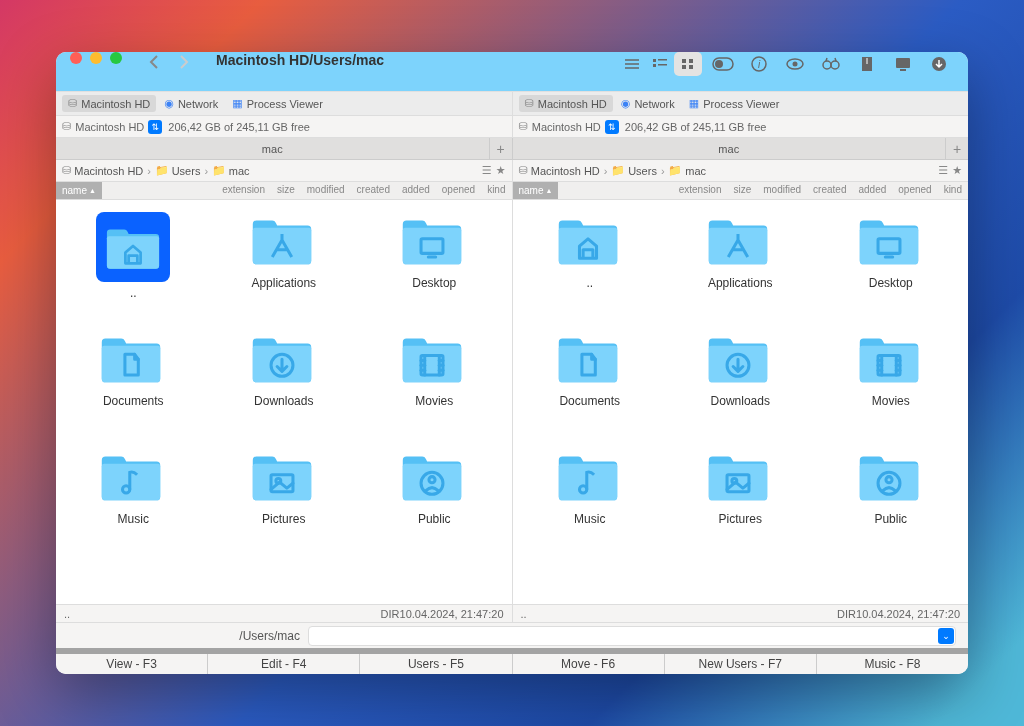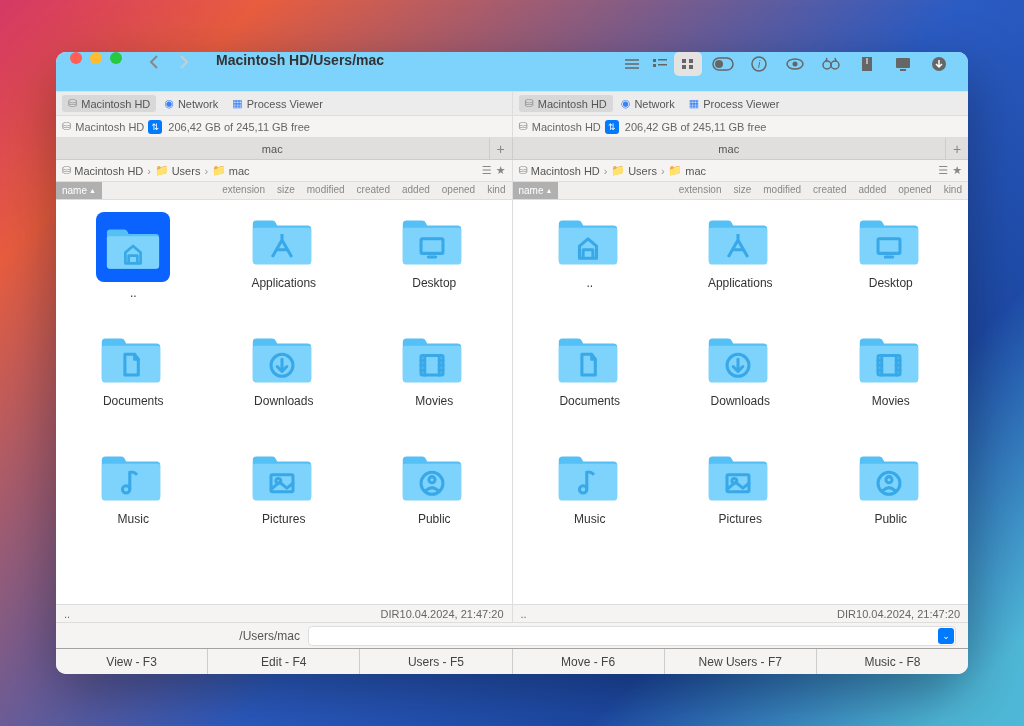--- a/index.html
+++ b/index.html
@@ -87,21 +87,21 @@
 
 
 .pathbar { height: 26px; display: flex; align-items: center; gap: 8px; padding: 0 12px; background: #f5f4f3; border-top: 1px solid #ddd; }
 .path-drop { position: absolute; right: 2px; top: 2px; width: 16px; height: 16px; background: #007aff; border-radius: 3px; color: #fff; font-size: 9px; display: flex; align-items: center; justify-content: center; }
 .pathbar-wrap { display: flex; align-items: center; width: 100%; }
 .path-left { width: 240px; text-align: right; font-size: 12px; color: #555; padding-right: 8px; }
 .path-field { flex: 1; position: relative; }
 .path-field input { width: 100%; height: 20px; border: 1px solid #ddd; border-radius: 4px; padding: 0 22px 0 6px; font-size: 12px; }
 
 
-.funcbar { height: 26px; display: flex; border-top: 1px solid #a3a3a3; background: #f5f4f3; }
+.funcbar { height: 26px; display: flex; border-top: 6px solid #a3a3a3; background: #f5f4f3; }
 .funcbtn { flex: 1; display: flex; align-items: center; justify-content: center; font-size: 12px; color: #444; border-right: 1px solid #ccc; cursor: pointer; }
 .funcbtn:last-child { border-right: none; }
 </style>
 </head>
 <body>
 
 <div class="window">
 
   <div class="titlebar">
     <div class="traffic">

